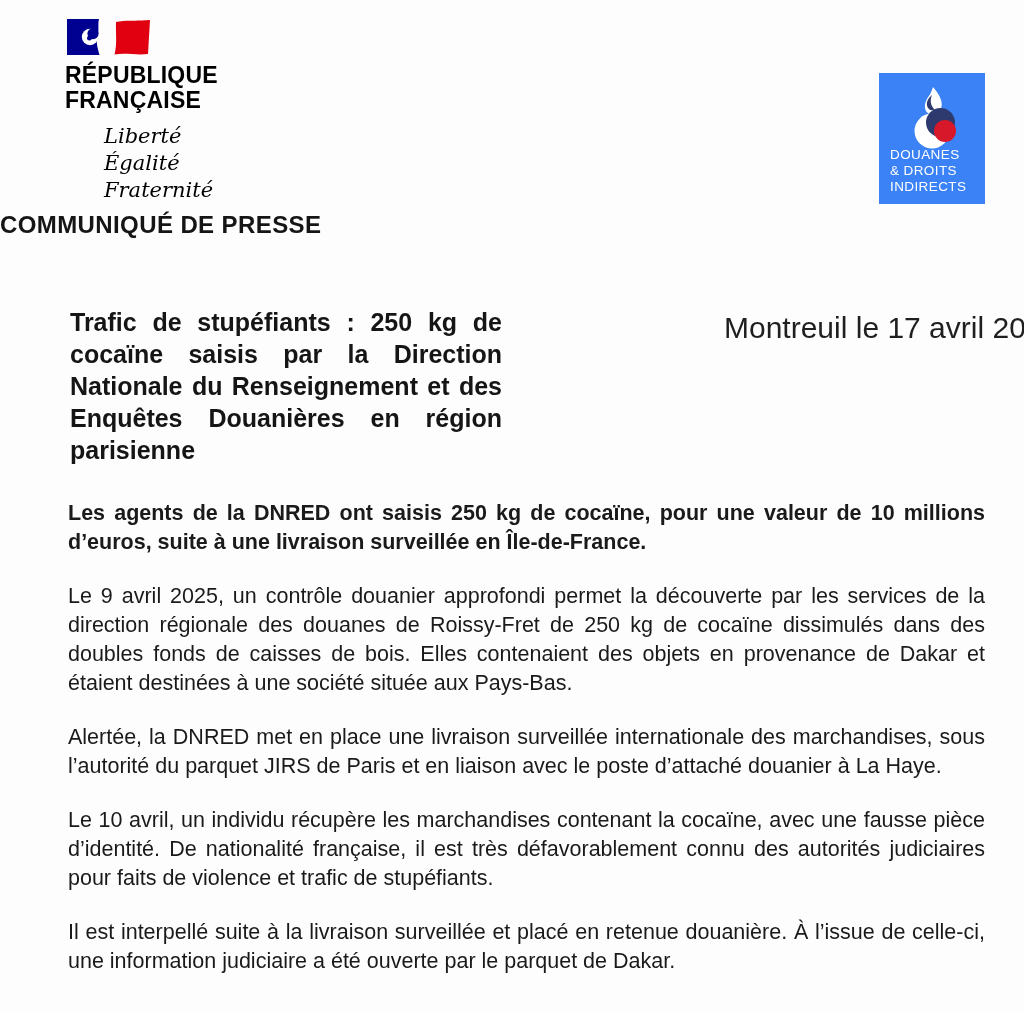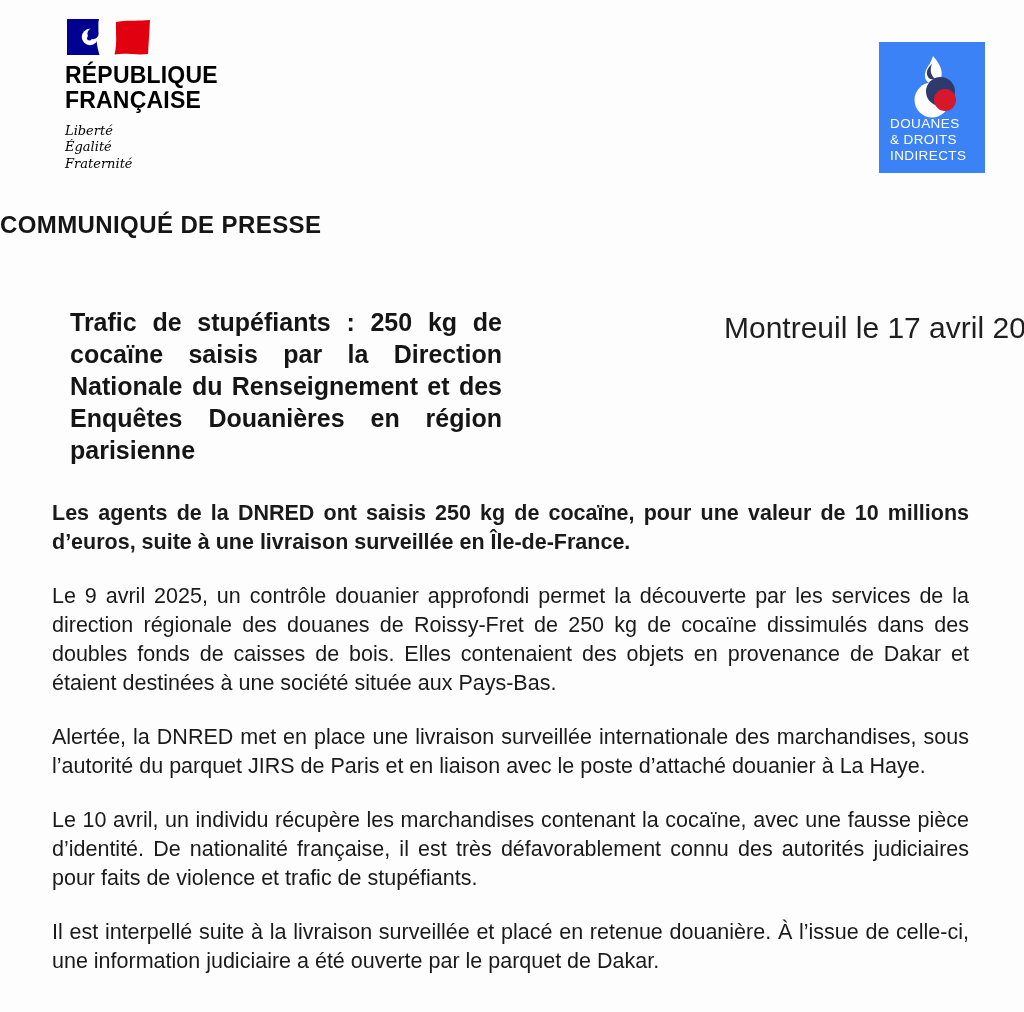--- a/index.html
+++ b/index.html
@@ -20,21 +20,21 @@
   }
   .marianne { width:230px; }
   .flag { width:86px; height:38px; display:block; margin:1px 0 7px 1px; }
   .rf-title {
     font-weight:bold; font-size:23px; line-height:1.1;
     color:#000; letter-spacing:0.2px;
   }
   .rf-motto {
     margin-top:9px;
     font-family:"DejaVu Serif", serif; font-style:italic;
-    font-size:13px; line-height:1.3; color:#000;
+    font-size:21px; line-height:1.3; color:#000;margin-left:39px;
   }
 
   .douanes {
     width:106px; height:131px; background:#3b82f6;
     position:relative; flex:0 0 auto;
   }
   .douanes-emblem { position:absolute; top:6px; left:0; width:106px; height:78px; }
   .douanes-text {
     position:absolute; left:11px; bottom:9px;
     color:#ffffff; font-size:13.5px; line-height:1.2; letter-spacing:0.4px;
@@ -51,21 +51,21 @@
     position:absolute; top:306px; left:70px; width:432px;
     font-weight:bold; font-size:25px; line-height:32px;
     text-align:justify; text-align-last:left;
     color:#151515;
   }
   .dateline {
     position:absolute; top:311px; left:724px;
     font-size:30px; color:#1f1f1f; white-space:nowrap;
   }
   .body-text {
-    position:absolute; top:499px; left:52px; width:917px;
+    position:absolute; top:499px; left:68px; width:917px;
   }
   .body-text p {
     font-size:21.5px; line-height:29px;
     text-align:justify; text-align-last:left;
     margin:0 0 25px 0;
   }
   .body-text .lead { font-weight:bold; }
 </style>
 </head>
 <body>

